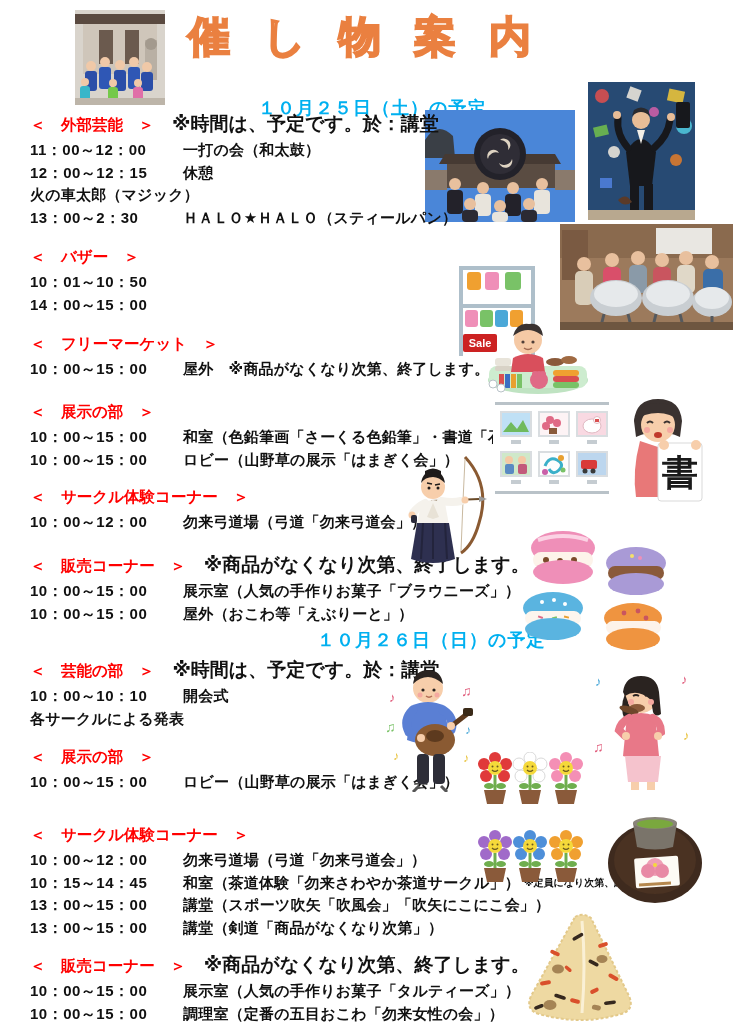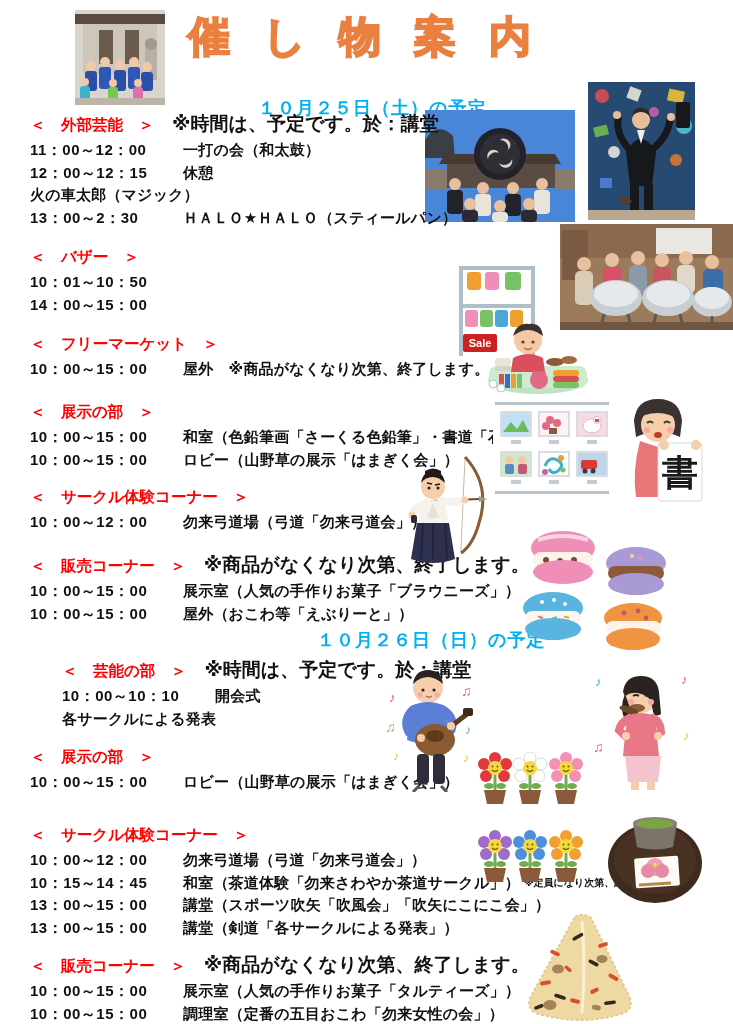--- a/index.html
+++ b/index.html
@@ -235,21 +235,21 @@
         <span class="desc">展示室（人気の手作りお菓子「ブラウニーズ」）</span>
       </div>
     <div class="row">
         <span class="time">10：00～15：00</span>
         <span class="desc">屋外（おこわ等「えぶりーと」）</span>
       </div>
   </div>
 
   <div class="date-header" style="top:628px;left:281px;margin-left:36px;">１０月２６日（日）の予定</div>
 
-  <div class="section" style="top:659px;margin-left:32px;">
+  <div class="section" style="top:659px;">
     <div class="sec-line">
       <span class="sec-head">＜　芸能の部　＞</span><span class="sec-note">※時間は、予定です。於：講堂</span>
     </div>
     <div class="row">
         <span class="time">10：00～10：10</span>
         <span class="desc">開会式</span>
       </div>
     <div class="row">
         <span class="desc">各サークルによる発表</span>
       </div>
@@ -273,21 +273,21 @@
         <span class="time">10：15～14：45</span>
         <span class="desc">和室（茶道体験「勿来さわやか茶道サークル」）</span>
         <span class="small-note">※定員になり次第、終了します。</span>
       </div>
     <div class="row">
         <span class="time">13：00～15：00</span>
         <span class="desc">講堂（スポーツ吹矢「吹風会」「吹矢にこにこ会」）</span>
       </div>
     <div class="row">
         <span class="time">13：00～15：00</span>
-        <span class="desc">講堂（剣道「各サークルによる発表」）</span>
+        <span class="desc">講堂（剣道「商品がなくなり次第」）</span>
       </div>
   </div>
 
   <div class="section" style="top:954px;">
     <div class="sec-line">
       <span class="sec-head">＜　販売コーナー　＞</span><span class="sec-note">※商品がなくなり次第、終了します。</span>
     </div>
     <div class="row">
         <span class="time">10：00～15：00</span>
         <span class="desc">展示室（人気の手作りお菓子「タルティーズ」）</span>

